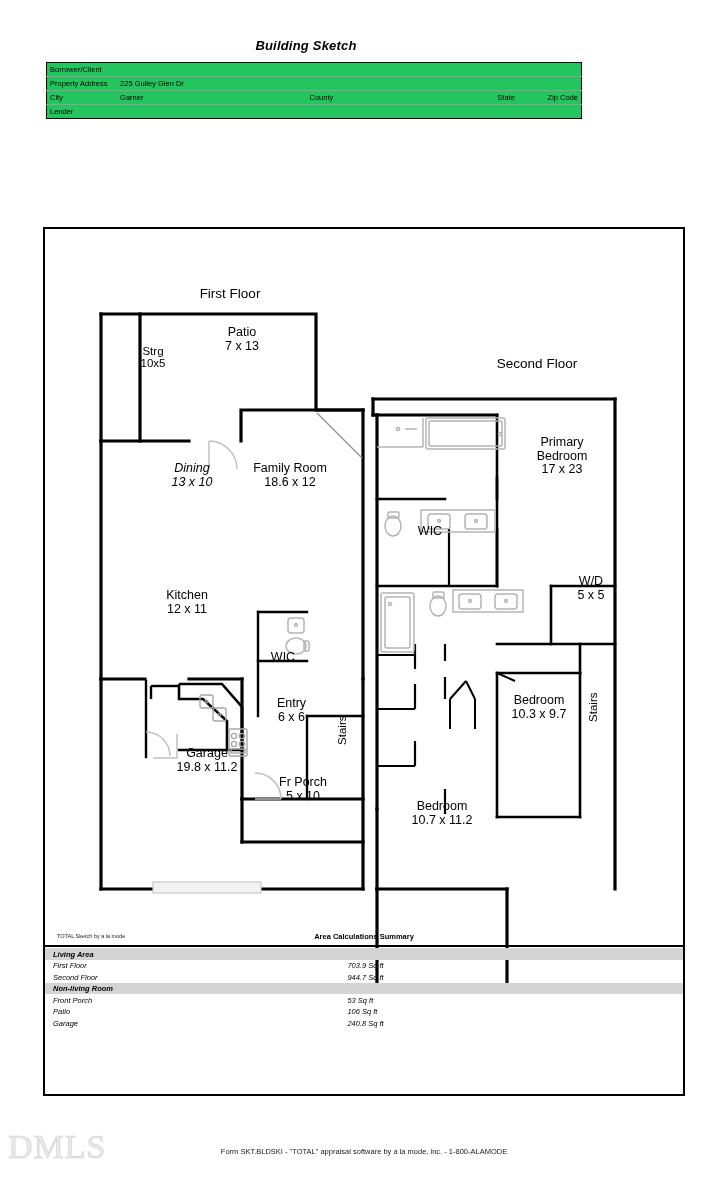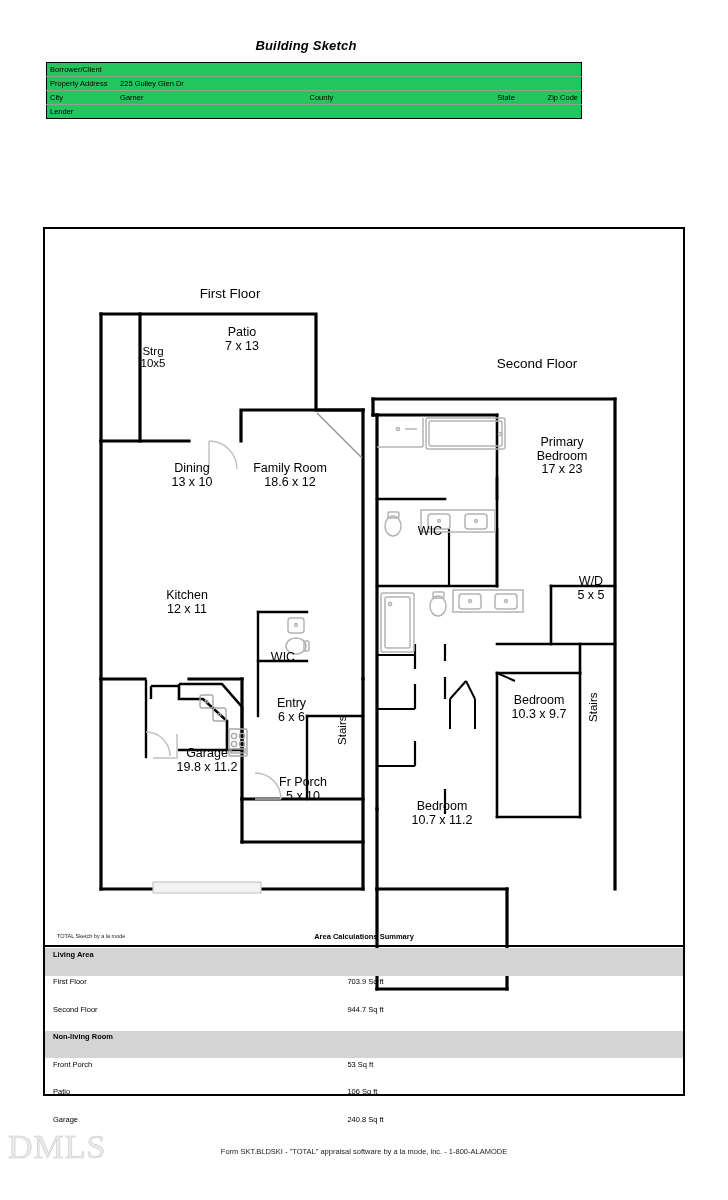--- a/index.html
+++ b/index.html
@@ -108,23 +108,24 @@
     background: #000;
   }
   .sum-table {
     position: absolute;
     left: 0; top: 719px;
     width: 100%;
     border-collapse: collapse;
     font-size: 7.5px;
   }
   .sum-table td {
-    padding: 1px 0 16px 8px;
+    padding: 1px 0 0 8px;
     height: 10.5px;
     vertical-align: middle;
+    font-style: italic;
   }
   .sum-table td.amt {
     padding-left: 0;
     width: 300px;
     text-align: left;
   }
   .sum-table tr.sec td {
     background: #d4d4d4;
     font-weight: bold;
   }
@@ -361,21 +362,21 @@
   <div class="rm sm" style="left:78px; top:116px; width:60px;">
     <span class="nm">Strg</span>
     <span class="dim">10x5</span>
   </div>
 
   <div class="rm" style="left:152px; top:97px; width:90px;">
     <span class="nm">Patio</span>
     <span class="dim">7 x 13</span>
   </div>
 
-  <div class="rm" style="left:97px; top:233px; width:100px;">
+  <div class="rm" style="left:97px; top:233px; width:100px;font-style:italic;">
     <span class="nm">Dining</span>
     <span class="dim">13 x 10</span>
   </div>
 
   <div class="rm" style="left:180px; top:233px; width:130px;">
     <span class="nm">Family Room</span>
     <span class="dim">18.6 x 12</span>
   </div>
 
   <div class="rm" style="left:92px; top:360px; width:100px;">

